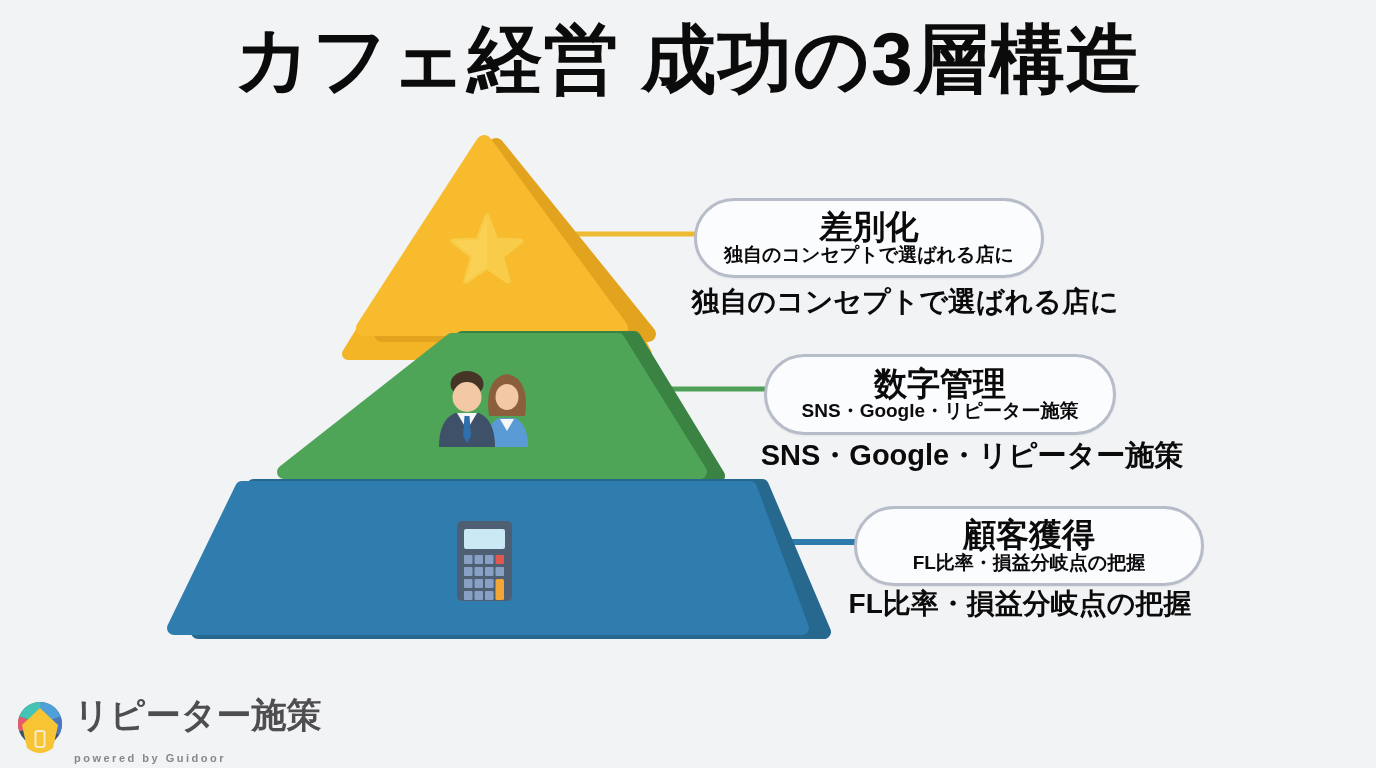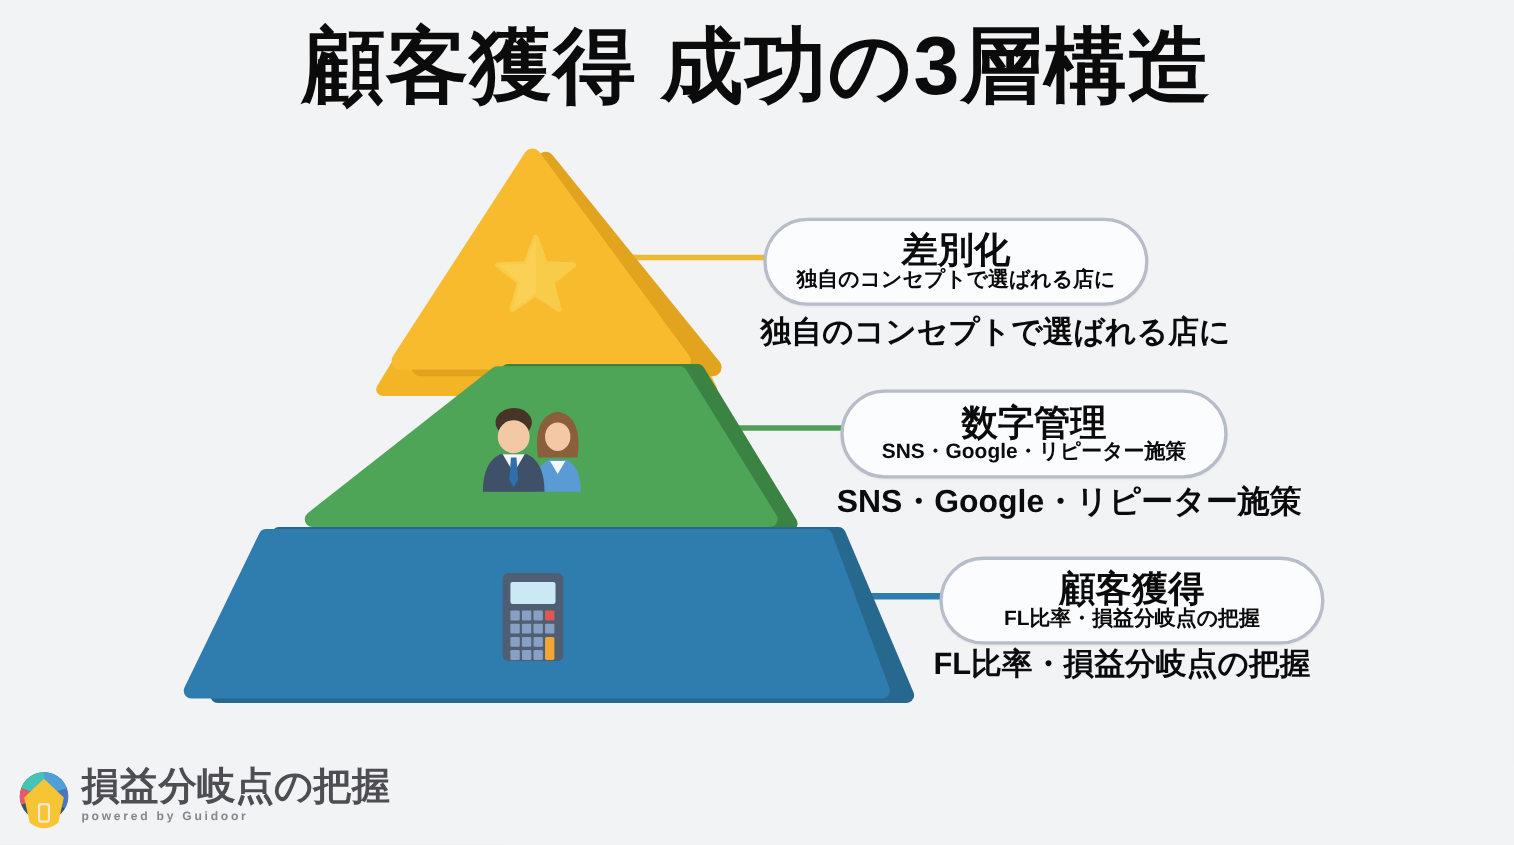--- a/index.html
+++ b/index.html
@@ -76,30 +76,30 @@
     font-weight:800;
     color:#4e4e52;
     line-height:1.05;
     white-space:nowrap;
   }
   .powered-text{
     font-size:11px;
     font-weight:700;
     color:#87878b;
     letter-spacing:2.5px;
-    margin-top:2px;
+    margin-top:18px;
     white-space:nowrap;
   }
 </style>
 </head>
 <body>
 
 <div id="canvas">
 
-  <div class="title">顧客獲得 成功の3層構造</div>
+  <div class="title">カフェ経営 成功の3層構造</div>
 
   <svg class="scene" width="1376" height="768" viewBox="0 0 1376 768" aria-hidden="true">
 
     <line x1="558" y1="234" x2="706" y2="234" stroke="#ecbb31" stroke-width="5"></line>
     <line x1="650" y1="389" x2="776" y2="389" stroke="#4f9f58" stroke-width="5"></line>
     <line x1="752" y1="542" x2="866" y2="542" stroke="#2e7cad" stroke-width="6"></line>
 
     <g>
       <polygon points="370,318 628,318 646,354 348,354" fill="#f3b426" stroke="#f3b426" stroke-width="12" stroke-linejoin="round"></polygon>
       <polygon points="496,146 648,334 382,334" fill="#e2a31e" stroke="#e2a31e" stroke-width="16" stroke-linejoin="round"></polygon>
@@ -183,18 +183,18 @@
         <circle cx="0" cy="0" r="22" fill="#3c5566"></circle>
         <path d="M0,0 L-20.7,-7.5 A22,22 0 0 1 0,-22 Z" fill="#45c4b3"></path>
         <path d="M0,0 L0,-22 A22,22 0 0 1 20.7,-7.5 Z" fill="#4f9fd8"></path>
         <path d="M0,0 L-20.7,7.5 A22,22 0 0 1 -20.7,-7.5 Z" fill="#e8596a"></path>
         <path d="M0,0 L20.7,-7.5 A22,22 0 0 1 19,11 Z" fill="#4f7fd8" opacity="0.8"></path>
         <path d="M0,-16 L18,1 L13,24 Q0,34 -13,24 L-18,1 Z" fill="#f7c433"></path>
         <rect x="-4.5" y="7" width="9" height="16" rx="2" fill="none" stroke="#f4ead0" stroke-width="2"></rect>
       </g>
     </svg>
     <div class="logo-texts">
-      <div class="brand-text">損益分岐点の把握</div>
+      <div class="brand-text">リピーター施策</div>
       <div class="powered-text">powered by Guidoor</div>
     </div>
   </div>
 
 </div>
 
 </body></html>

